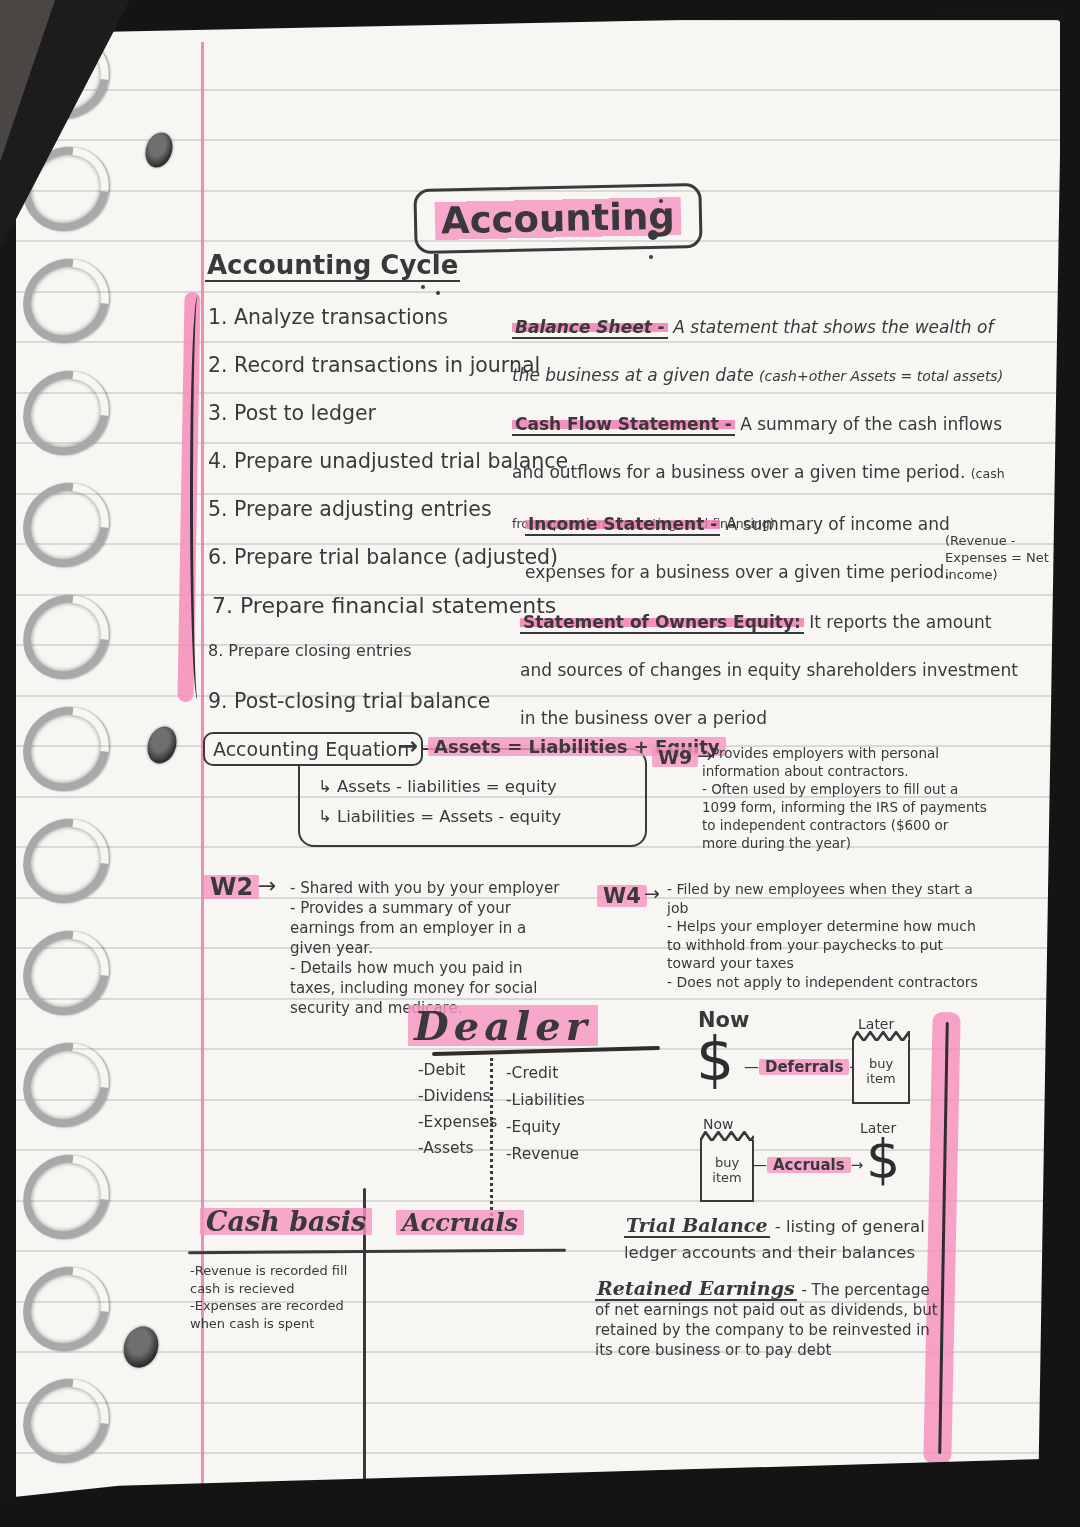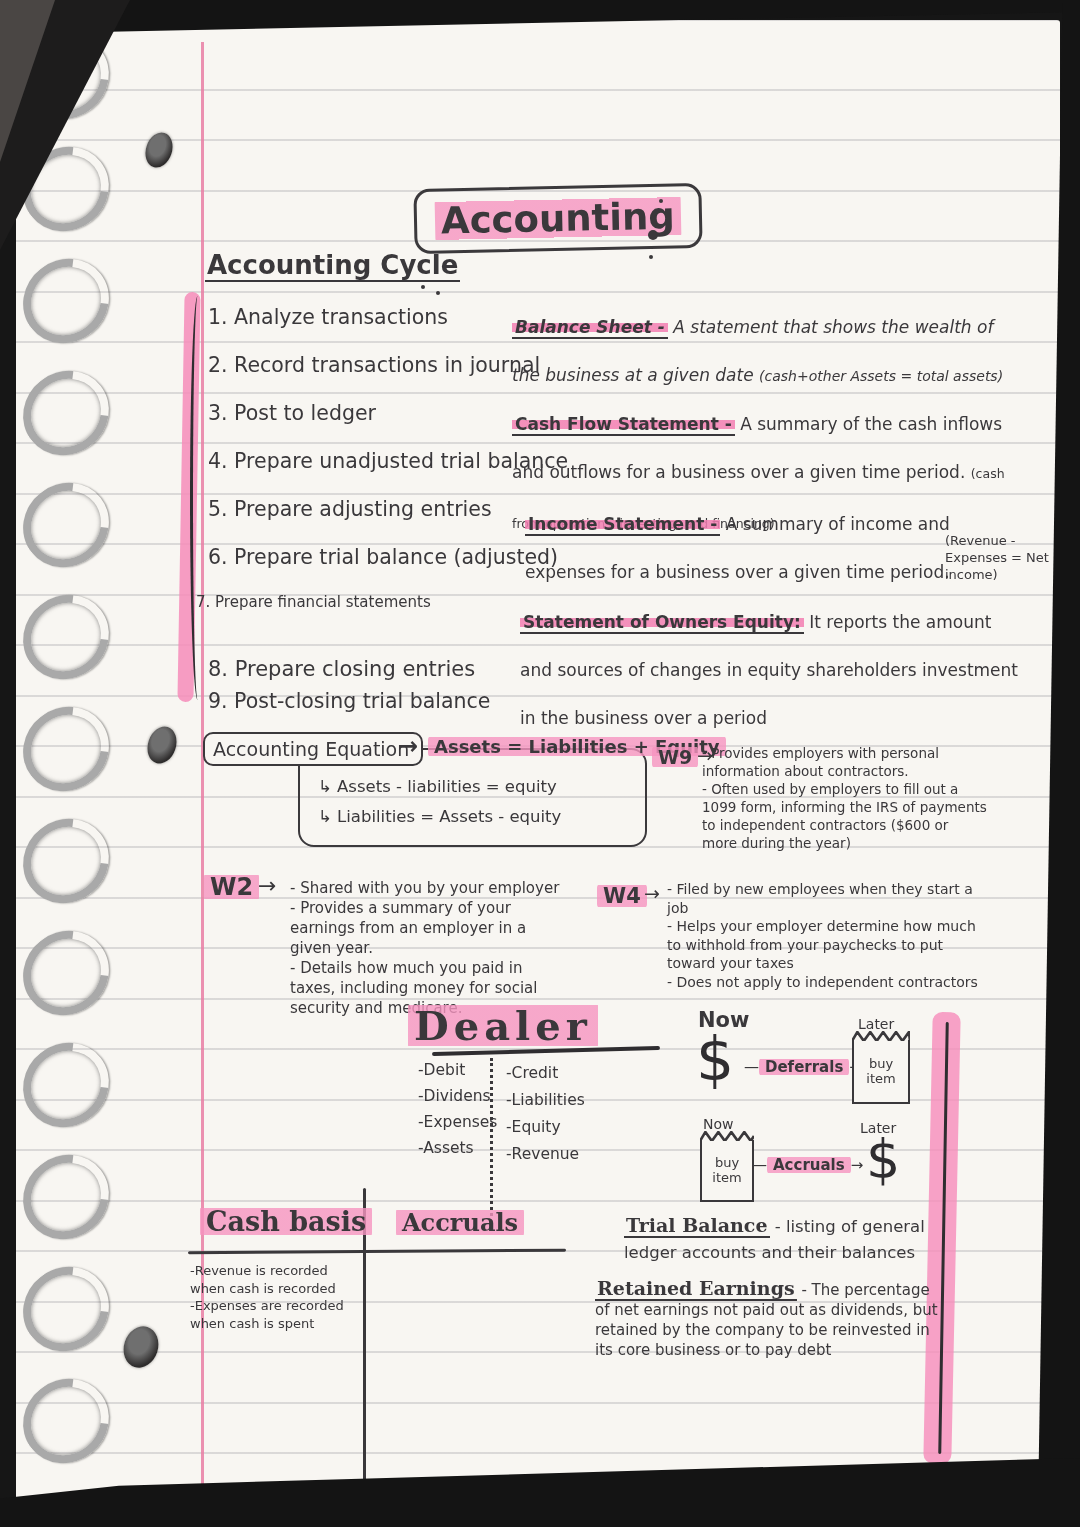--- a/index.html
+++ b/index.html
@@ -4,21 +4,21 @@
 <style>
   html,body{margin:0;padding:0;background:#101010;}
   .photo{position:relative;width:1080px;height:1527px;background:#161616;overflow:hidden;
          font-family:"DejaVu Sans",sans-serif;}
   .abs{position:absolute;}
   .page{left:16px;top:20px;width:1044px;height:1484px;background:#f8f6f2;
         background-image:repeating-linear-gradient(180deg, transparent 0 48.5px, rgba(150,148,155,.30) 48.5px 50.5px);
         background-position:0 20px;border-radius:3px;}
   .margin-line{left:201px;top:42px;width:3px;height:1452px;background:rgba(233,126,164,.85);}
   .hand{color:#3a383b;}
-  .cursive{font-family:"DejaVu Serif",serif;font-weight:bold;}
+  .cursive{font-family:"DejaVu Serif",serif;font-style:italic;font-weight:bold;}
   .hl{background:linear-gradient(180deg, rgba(246,148,192,0) 6%, rgba(246,148,192,.8) 6% 94%, rgba(246,148,192,0) 94%);
       padding:0 6px;border-radius:4px;}
   .hl-mid{background:linear-gradient(180deg, transparent 30%, rgba(243,126,178,.85) 30% 74%, transparent 74%);
       border-bottom:2.5px solid #3a383b;padding:0 3px;font-weight:bold;}
   .und{border-bottom:2.5px solid #3a383b;padding:0 2px;}
   .small-note{font-size:12.5px;}
   .title-box{border:3px solid #3b393c;border-radius:16px;padding:8px 18px;transform:rotate(-1.2deg);}
   .eq-box{border:2.5px solid #3b393c;border-radius:10px;background:#f8f6f2;padding:4px 12px;}
   .big-bracket{border:2.5px solid #3b393c;border-radius:16px;}
   .step-bar{background:rgba(246,140,186,.85);border-radius:8px;}
@@ -59,22 +59,22 @@
 
   <div class="abs step-bar" style="left:181px;top:292px;width:16px;height:410px;transform:rotate(1deg);"></div>
   <div class="abs step-curve" style="left:190px;top:296px;width:14px;height:404px;"></div>
 
   <div class="abs hand" style="left:208px;top:305px;font-size:20.5px;">1. Analyze transactions</div>
   <div class="abs hand" style="left:208px;top:353px;font-size:20.5px;">2. Record transactions in journal</div>
   <div class="abs hand" style="left:208px;top:401px;font-size:20.5px;">3. Post to ledger</div>
   <div class="abs hand" style="left:208px;top:449px;font-size:20.5px;">4. Prepare unadjusted trial balance</div>
   <div class="abs hand" style="left:208px;top:497px;font-size:20.5px;">5. Prepare adjusting entries</div>
   <div class="abs hand" style="left:208px;top:545px;font-size:20.5px;">6. Prepare trial balance (adjusted)</div>
-  <div class="abs hand" style="left:196px;top:593px;font-size:15px;">7. Prepare financial statements</div>
-  <div class="abs hand" style="left:208px;top:641px;font-size:21px;margin-top:16px;">8. Prepare closing entries</div>
+  <div class="abs hand" style="left:212px;top:593px;font-size:22px;">7. Prepare financial statements</div>
+  <div class="abs hand" style="left:208px;top:641px;font-size:16px;">8. Prepare closing entries</div>
   <div class="abs hand" style="left:208px;top:689px;font-size:20.5px;">9. Post-closing trial balance</div>
 
   <div class="abs hand" style="left:512px;top:303px;width:505px;font-size:17px;line-height:48px;font-style:italic;">
     <span class="hl-mid">Balance Sheet -</span>
     <span>A statement that shows the wealth of the business at a given date</span>
     <span style="font-size:14px;">(cash+other Assets = total assets)</span>
   </div>
 
   <div class="abs hand" style="left:512px;top:400px;width:505px;font-size:17px;line-height:48px;">
     <span class="hl-mid">Cash Flow Statement -</span>
@@ -189,21 +189,21 @@
   <div class="abs ink-line" style="left:188px;top:1250px;width:378px;height:2.5px;background:#3a383b;transform:rotate(-0.4deg);"></div>
 
   <div class="abs hand cursive" style="left:200px;top:1206px;font-size:27px;">
     <span class="hl">Cash basis</span>
   </div>
   <div class="abs hand cursive" style="left:396px;top:1208px;font-size:24px;">
     <span class="hl">Accruals</span>
   </div>
 
   <div class="abs hand bullets" style="left:190px;top:1262px;width:172px;font-size:13px;line-height:17.5px;">
-    <div>-Revenue is recorded when cash is recorded</div>
+    <div>-Revenue is recorded fill cash is recieved</div>
     <div>-Expenses are recorded when cash is spent</div>
   </div>
 
   <div class="abs hand" style="left:624px;top:1212px;width:330px;font-size:16.5px;line-height:26px;">
     <span class="cursive und" style="font-size:19px;">Trial Balance</span>
     <span>- listing of general ledger accounts and their balances</span>
   </div>
   <div class="abs hand" style="left:595px;top:1278px;width:345px;font-size:15px;line-height:20px;">
     <span class="cursive und" style="font-size:19px;">Retained Earnings</span>
     <span>- The percentage of net earnings not paid out as dividends, but retained by the company to be reinvested in its core business or to pay debt</span>

